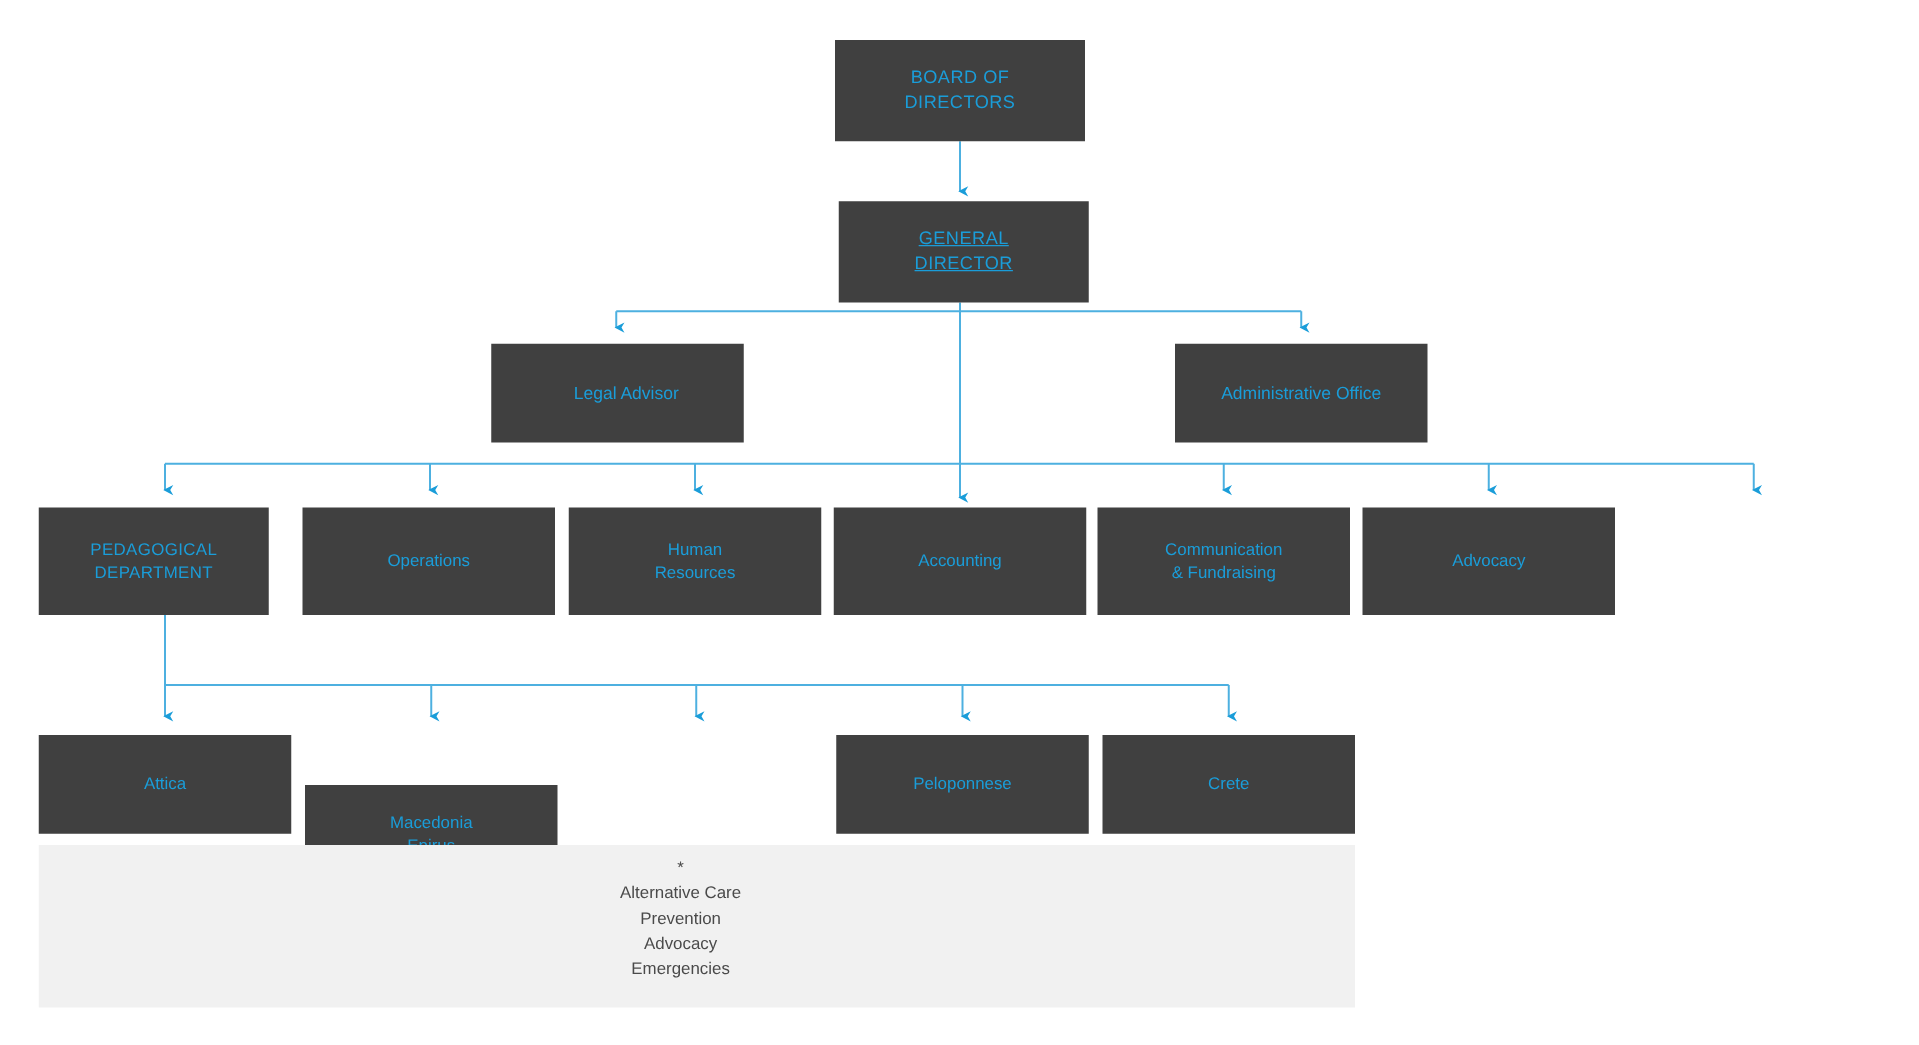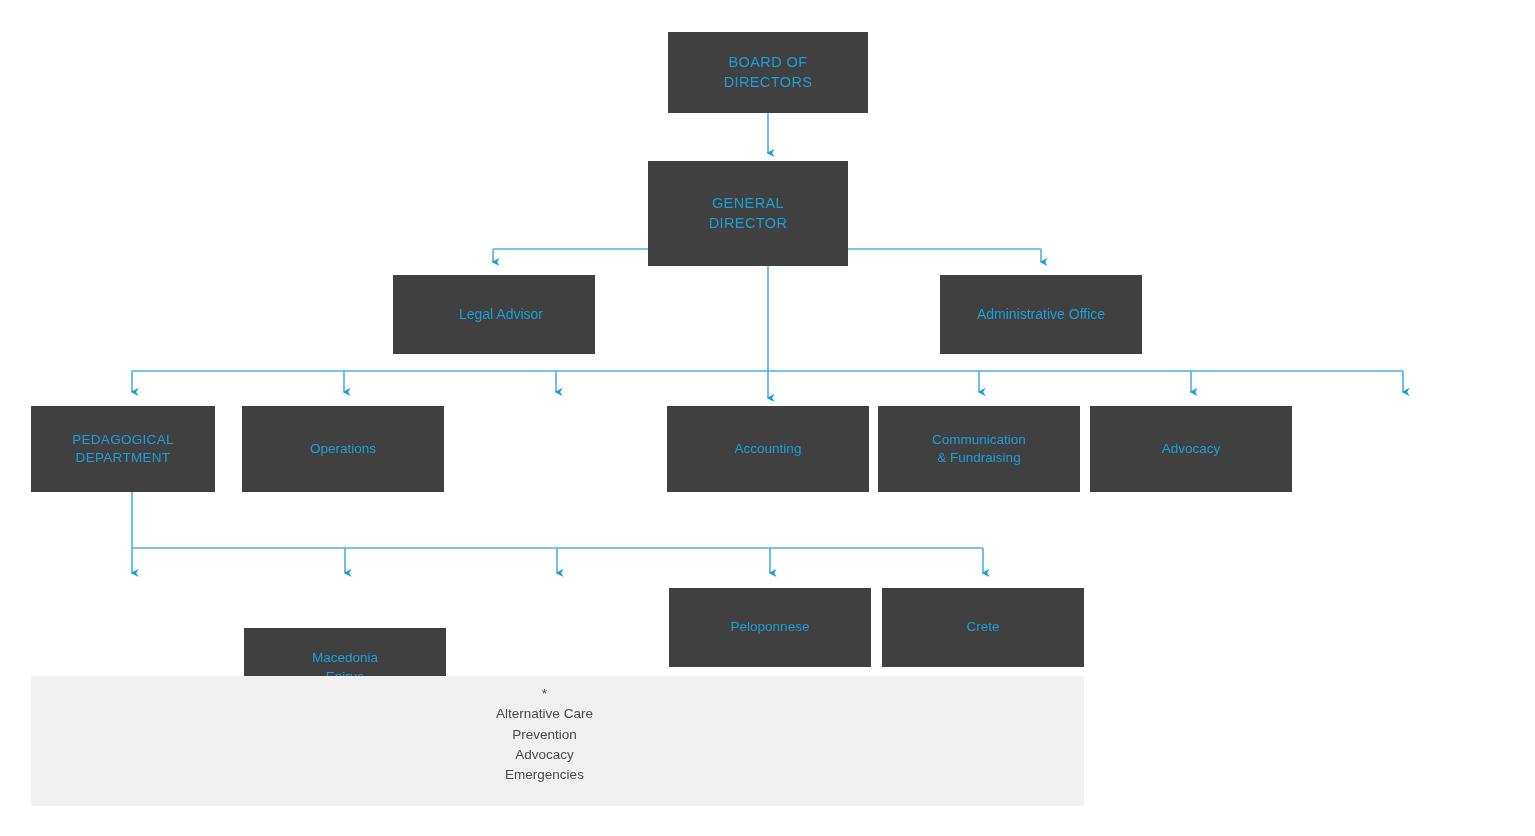--- a/index.html
+++ b/index.html
@@ -112,50 +112,57 @@
     <line x1="557" y1="548" x2="557" y2="573" stroke="#4db0e0" stroke-width="1.6" marker-end="url(#arrow)"></line>
     <line x1="770" y1="548" x2="770" y2="573" stroke="#4db0e0" stroke-width="1.6" marker-end="url(#arrow)"></line>
     <line x1="983" y1="548" x2="983" y2="573" stroke="#4db0e0" stroke-width="1.6" marker-end="url(#arrow)"></line>
   </svg>
 
   <div class="node level-1" style="left:668px; top:32px; width:200px; height:81px;">
     <span class="node-label">BOARD OF
 DIRECTORS</span>
   </div>
 
-  <div class="node level-1" style="left:648px; top:161px; width:200px; height:105px;">
+  <div class="node level-1" style="left:671px; top:161px; width:200px; height:81px;text-decoration:underline;">
     <span class="node-label">GENERAL
 DIRECTOR</span>
   </div>
 
   <div class="node level-2" style="left:393px; top:275px; width:202px; height:79px;padding-left:20px;">
     <span class="node-label">Legal Advisor</span>
   </div>
   <div class="node level-2" style="left:940px; top:275px; width:202px; height:79px;">
     <span class="node-label">Administrative Office</span>
   </div>
 
   <div class="node level-3 emphasis" style="left:31px; top:406px; width:184px; height:86px;">
     <span class="node-label">PEDAGOGICAL
 DEPARTMENT</span>
   </div>
   <div class="node level-3" style="left:242px; top:406px; width:202px; height:86px;">
     <span class="node-label">Operations</span>
   </div>
+  <div class="node level-3" style="left:455px; top:406px; width:202px; height:86px;">
+    <span class="node-label">Human
+Resources</span>
+  </div>
   <div class="node level-3" style="left:667px; top:406px; width:202px; height:86px;">
     <span class="node-label">Accounting</span>
   </div>
   <div class="node level-3" style="left:878px; top:406px; width:202px; height:86px;">
     <span class="node-label">Communication
 &amp; Fundraising</span>
   </div>
   <div class="node level-3" style="left:1090px; top:406px; width:202px; height:86px;">
     <span class="node-label">Advocacy</span>
   </div>
 
+  <div class="node level-4" style="left:31px; top:588px; width:202px; height:79px;">
+    <span class="node-label">Attica</span>
+  </div>
   <div class="node level-4" style="left:244px; top:588px; width:202px; height:79px;margin-top:40px;">
     <span class="node-label">Macedonia
 Epirus</span>
   </div>
   <div class="node level-4" style="left:669px; top:588px; width:202px; height:79px;">
     <span class="node-label">Peloponnese</span>
   </div>
   <div class="node level-4" style="left:882px; top:588px; width:202px; height:79px;">
     <span class="node-label">Crete</span>
   </div>

